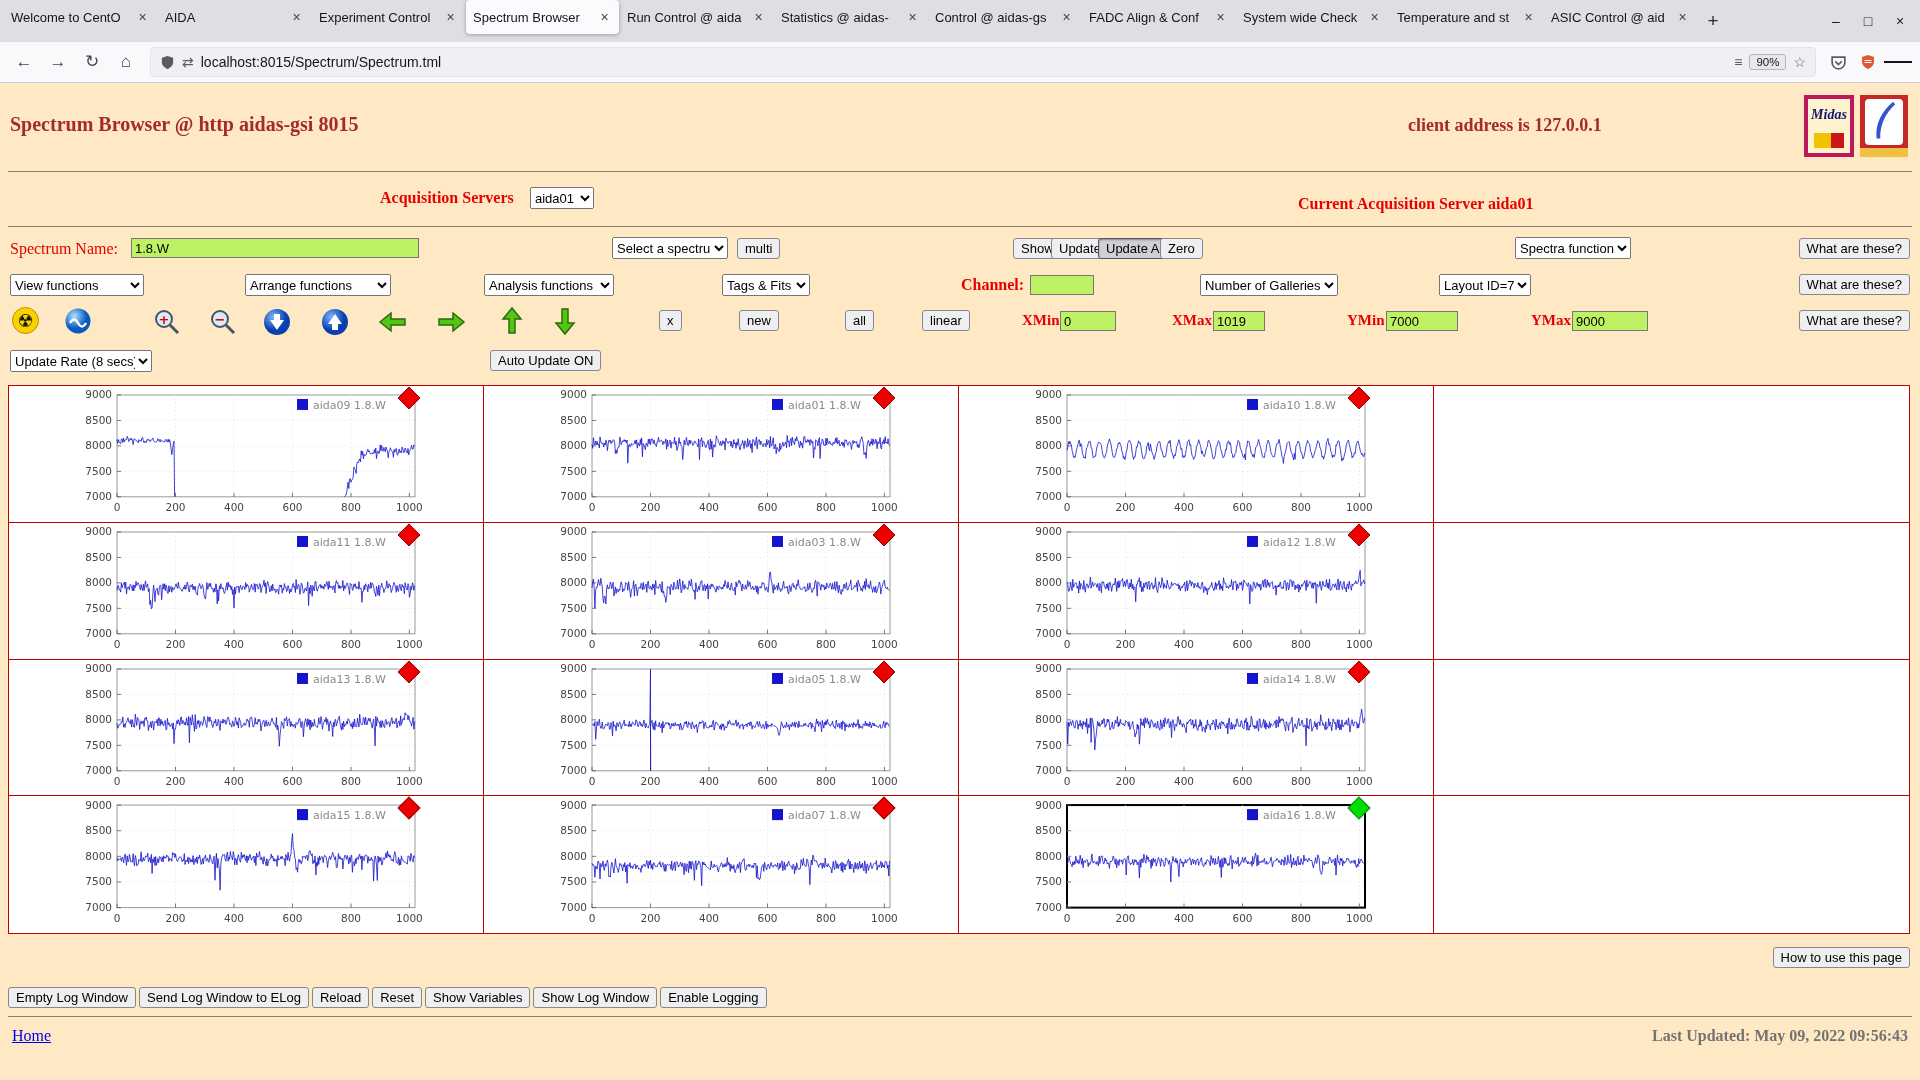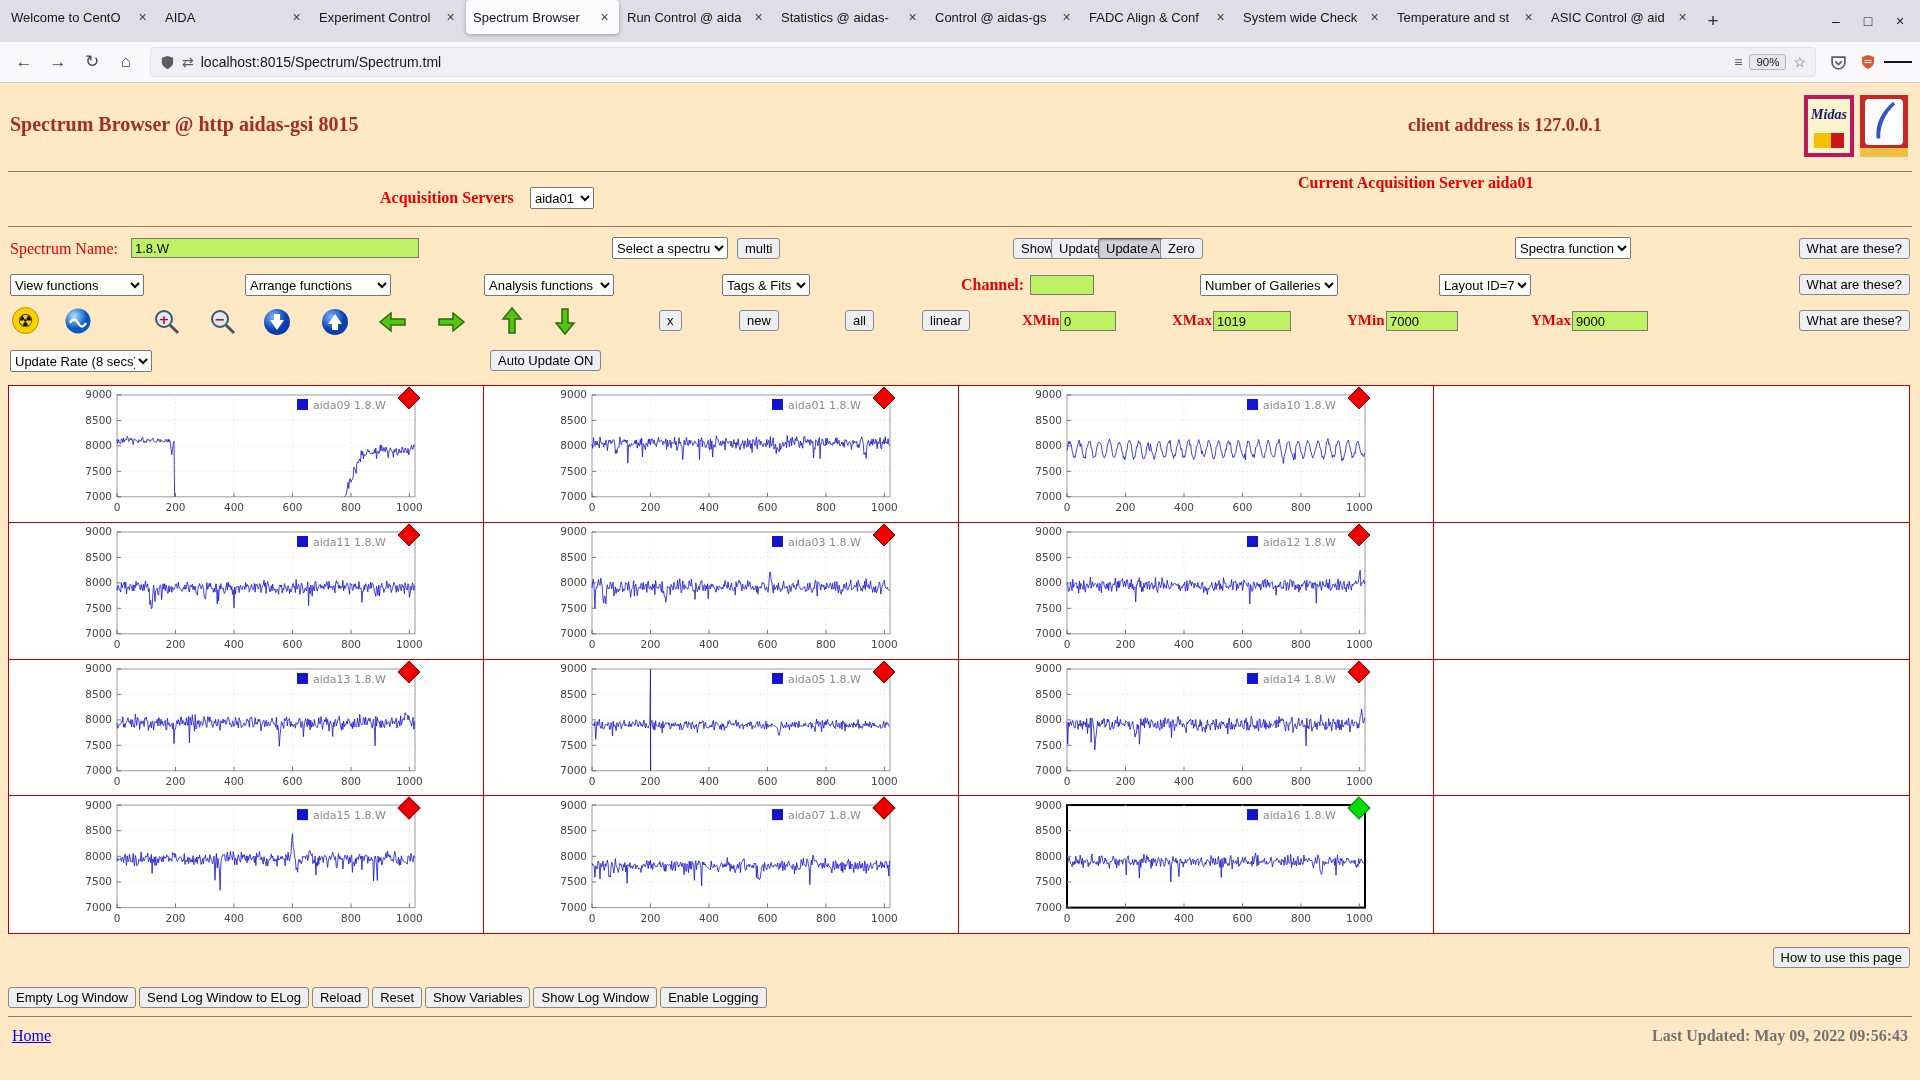--- a/index.html
+++ b/index.html
@@ -190,21 +190,21 @@
     </div>
     <div class="tcl-band"></div>
   </div>
 
   <hr class="rule" style="top:88px">
 
   <span class="lbl b" style="left:380px; top:106px">Acquisition Servers</span>
   <select class="sel" style="left:530px; top:104px; width:64px">
     <option>aida01</option>
   </select>
-  <span class="lbl b" style="left:1298px; top:91px">Current Acquisition Server aida01</span>
+  <span class="lbl b" style="left:1298px; top:112px">Current Acquisition Server aida01</span>
 
   <hr class="rule" style="top:143px">
 
   <span class="lbl" style="left:10px; top:157px">Spectrum Name:</span>
   <input class="inp" style="left: 131px; top: 155px; width: 288px;" value="1.8.W">
   <select class="sel" style="left:612px; top:154px; width:116px">
     <option>Select a spectrum</option>
   </select>
   <button class="btn" style="left:737px; top:155px">multi</button>
   <button class="btn" style="left:1013px; top:155px">Show</button>
@@ -309,21 +309,21 @@
       <polygon points="9,4 9,18 3,18 12,29 21,18 15,18 15,4" fill="#55c514" stroke="#2a6b08" stroke-width="1.5"></polygon>
     </svg>
   </div>
   <button class="btn" style="left:659px; top:227px">x</button>
   <button class="btn" style="left:739px; top:227px">new</button>
   <button class="btn" style="left:845px; top:227px">all</button>
   <button class="btn" style="left:922px; top:227px">linear</button>
   <span class="lbl b" style="left:1022px; top:229px; font-size:15px">XMin</span>
   <input class="inp" style="left: 1060px; top: 228px; width: 56px;" value="0">
   <span class="lbl b" style="left:1172px; top:229px; font-size:15px">XMax</span>
-  <input class="inp" style="left: 1213px; top: 228px; width: 78px;" value="1019">
+  <input class="inp" style="left: 1213px; top: 228px; width: 52px;" value="1019">
   <span class="lbl b" style="left:1347px; top:229px; font-size:15px">YMin</span>
   <input class="inp" style="left: 1386px; top: 228px; width: 72px;" value="7000">
   <span class="lbl b" style="left:1531px; top:229px; font-size:15px">YMax</span>
   <input class="inp" style="left: 1572px; top: 228px; width: 76px;" value="9000">
   <button class="btn" style="right:10px; top:227px; left:auto">What are these?</button>
 
   <select class="sel" style="left:10px; top:267px; width:142px">
     <option>Update Rate (8 secs)</option>
   </select>
   <button class="btn" style="left:490px; top:267px">Auto Update ON</button>

